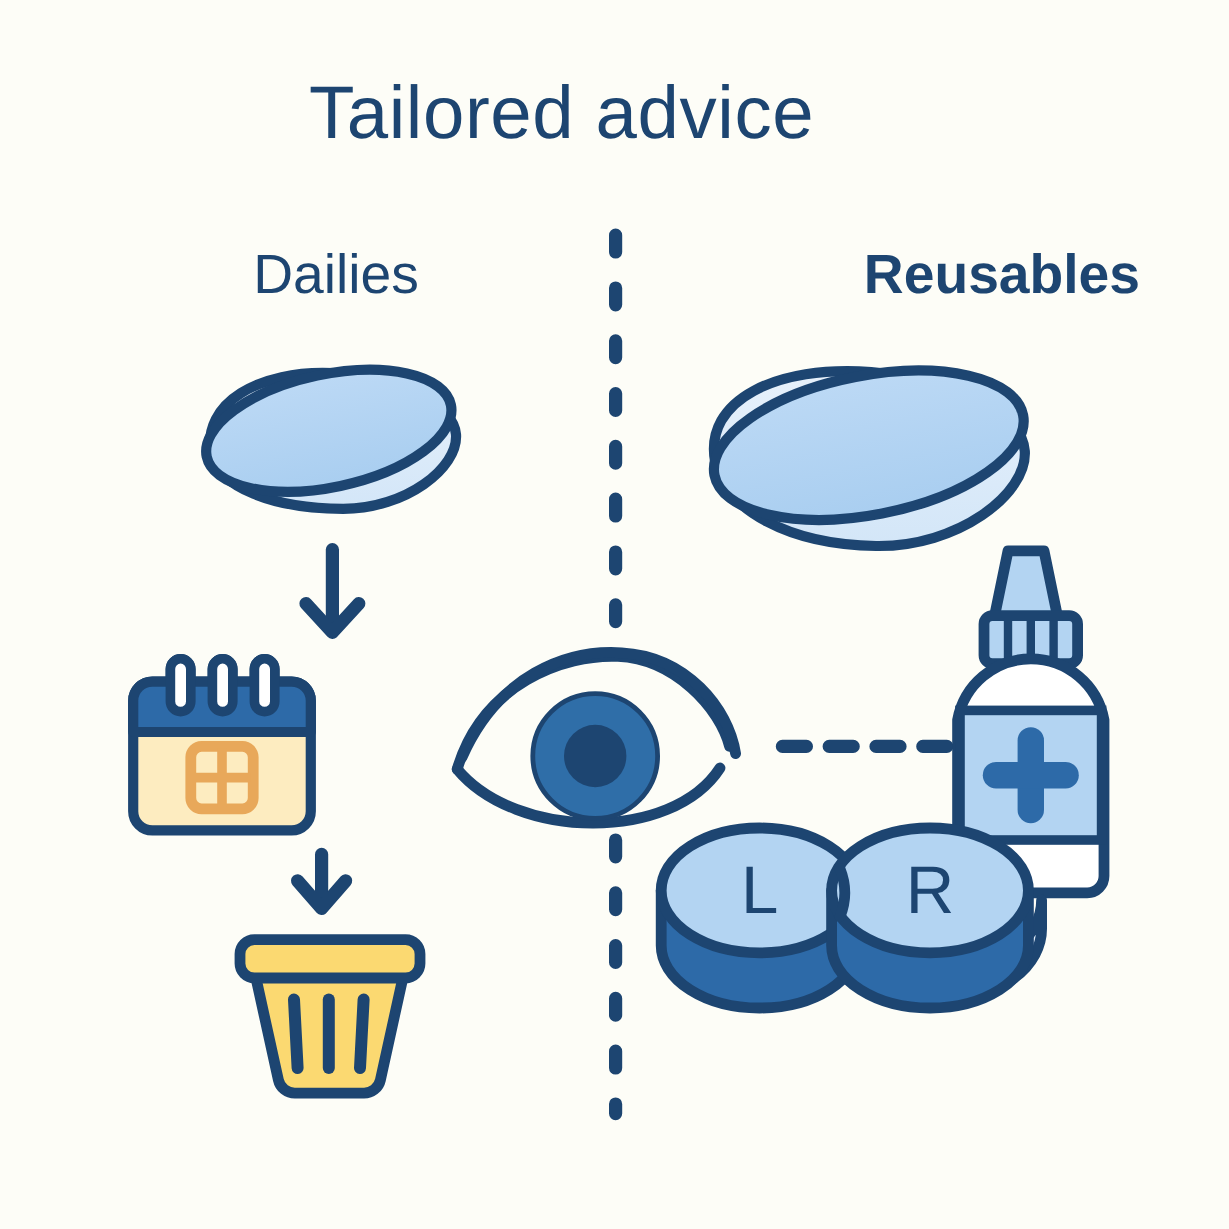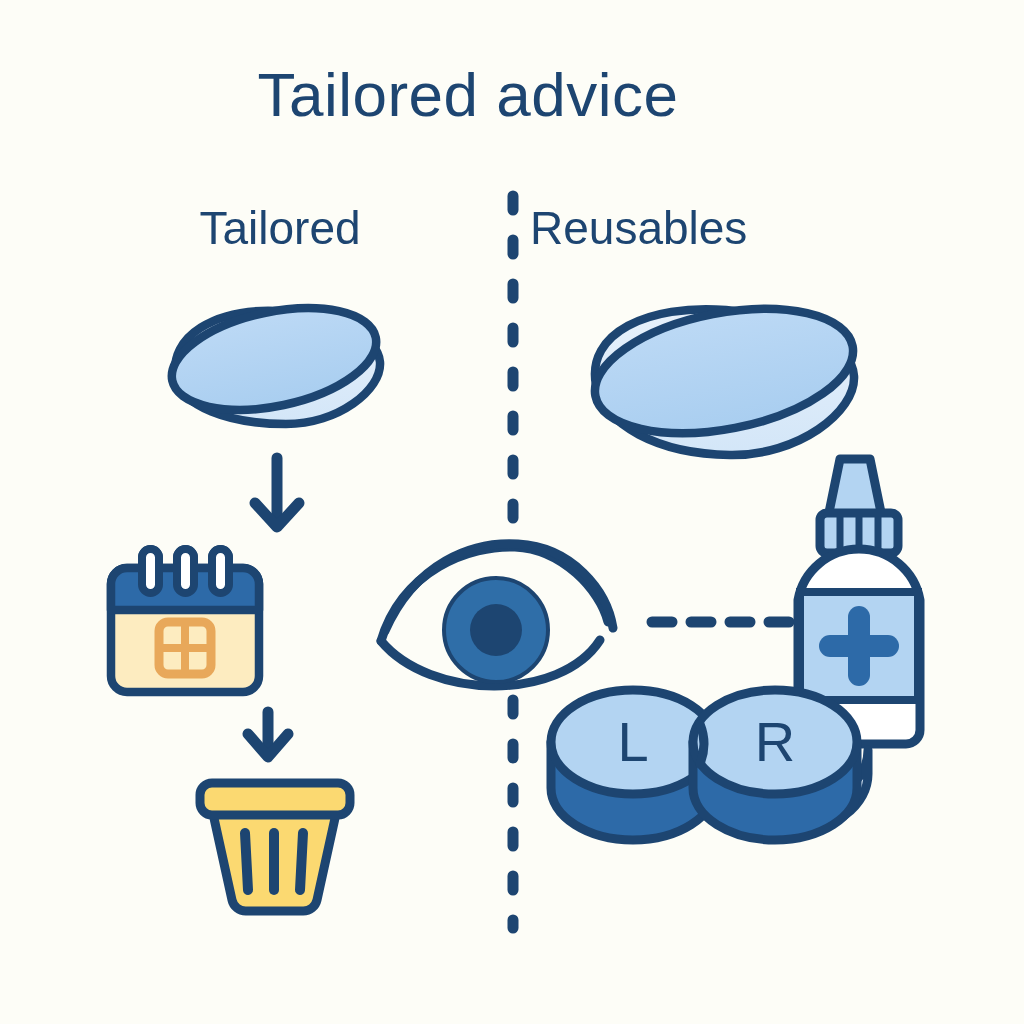--- a/index.html
+++ b/index.html
@@ -46,23 +46,23 @@
     font-size: 46px;
     font-weight: 400;
     color: #1d4571;
     line-height: 1;
   }
   .txt-col-right {
     position: absolute;
     left: 530px;
     top: 205px;
     width: 420px;
-    text-align: left;
+    text-align: right;
     font-size: 46px;
-    font-weight: 400;
+    font-weight: 700;
     color: #1d4571;
     line-height: 1;
   }
   .hit {
     position: absolute;
   }
 </style>
 </head>
 <body>
 
@@ -214,16 +214,16 @@
     </g>
   </svg>
 
   <div class="hit" style="left:603px; top:711px; width:60px; height:62px;
        font-size:56px; color:#1d4571; text-align:center; line-height:62px;">L</div>
 
   <div class="hit" style="left:745px; top:711px; width:60px; height:62px;
        font-size:56px; color:#1d4571; text-align:center; line-height:62px;">R</div>
 
   <div class="txt-title">Tailored advice</div>
-  <div class="txt-col-left">Tailored</div>
+  <div class="txt-col-left">Dailies</div>
   <div class="txt-col-right">Reusables</div>
 
 </div>
 
 </body></html>

